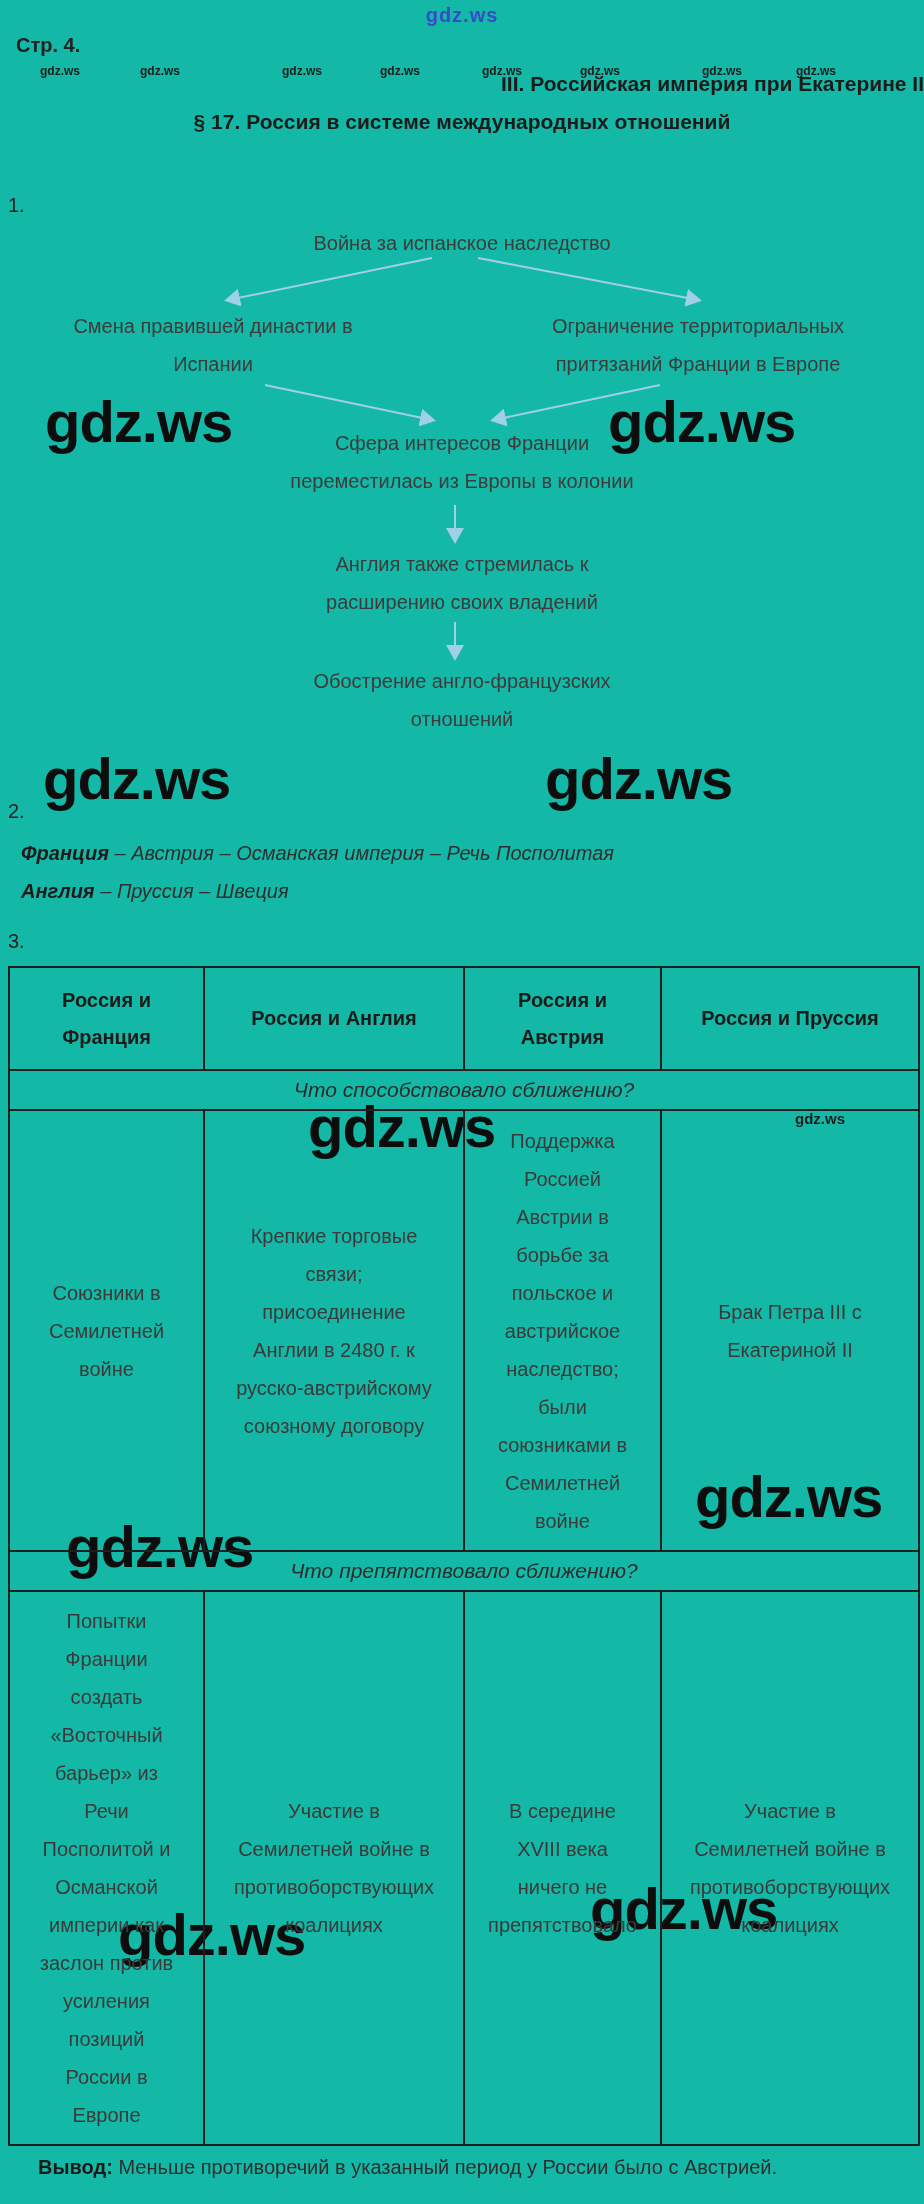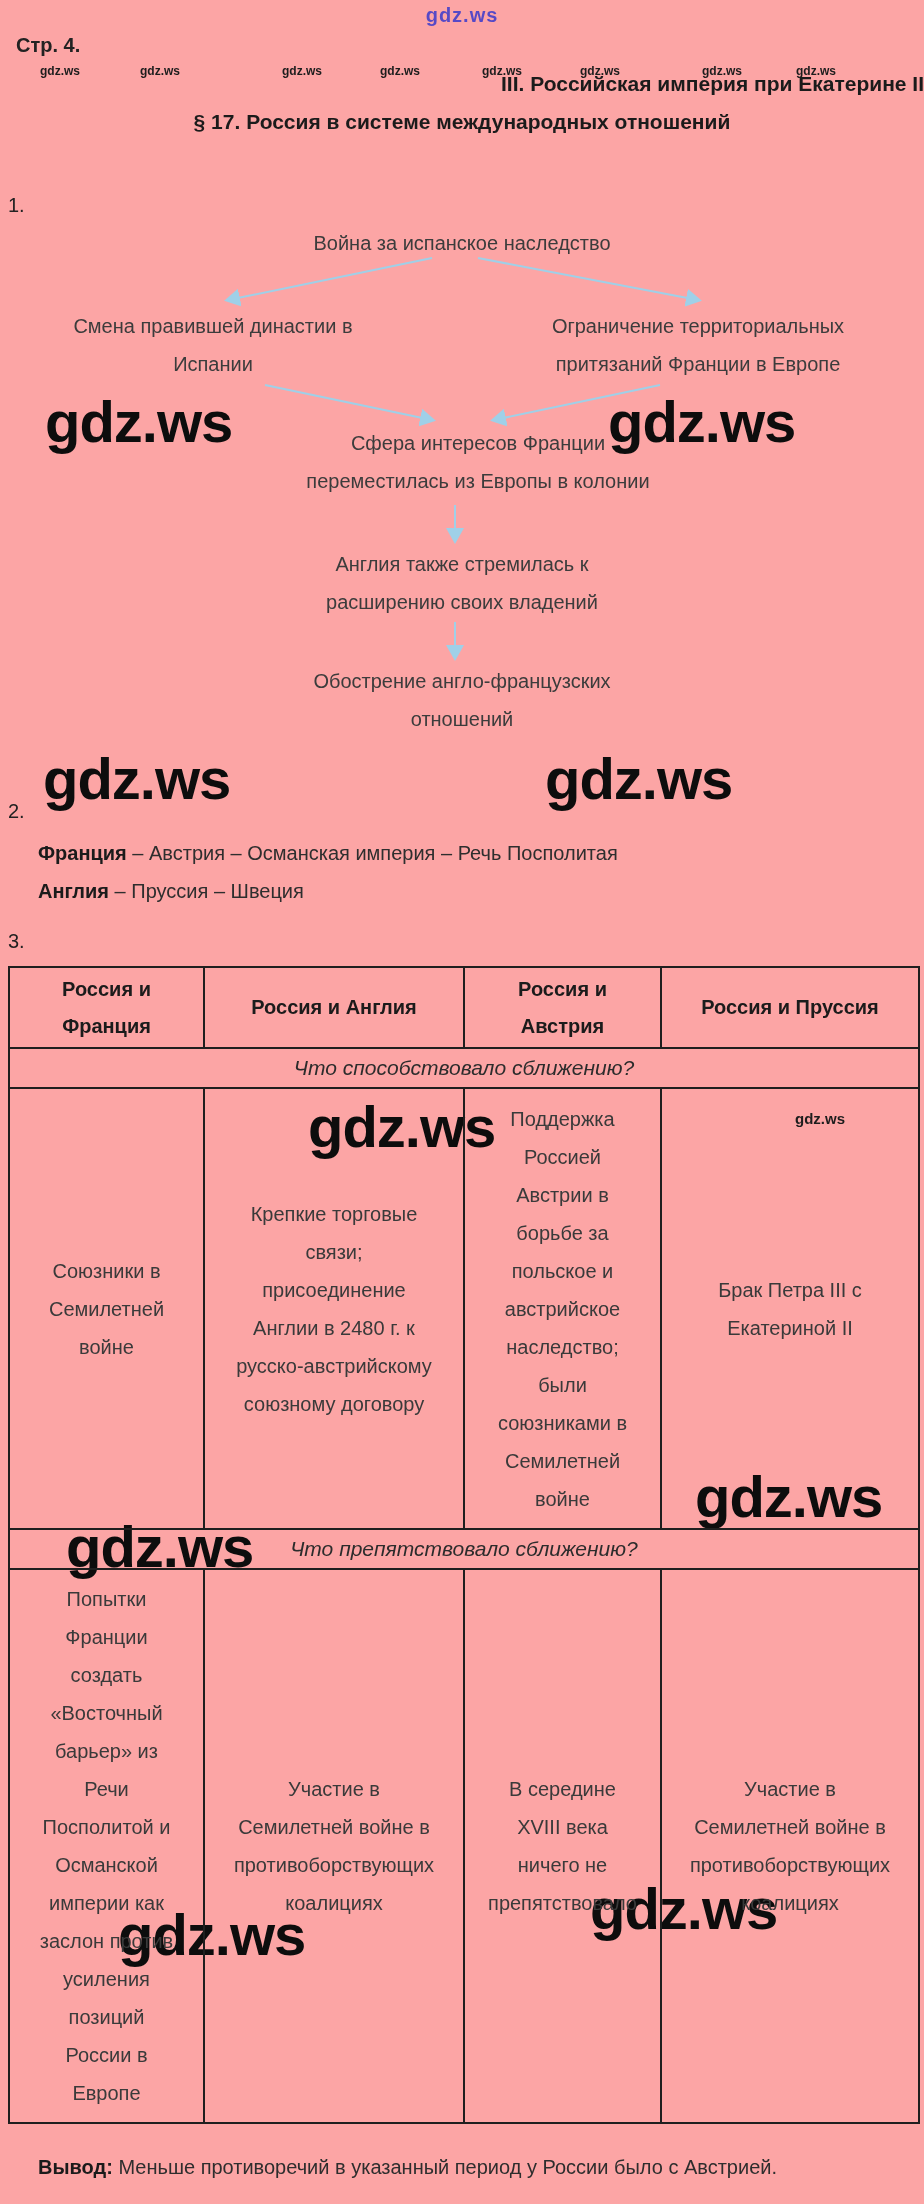--- a/index.html
+++ b/index.html
@@ -1,34 +1,34 @@
 <!DOCTYPE html>
 <html><head>
 <meta charset="utf-8">
 <style>
   html,body{margin:0;padding:0;background:#ffffff;}
   #page{
-    position:relative;width:924px;height:2204px;background:#fca5a5;
+    position:relative;width:924px;height:2204px;background:#14b8a6;
     font-family:"Liberation Sans","DejaVu Sans",sans-serif;color:#2e2e2e;overflow:hidden;
   }
   .abs{position:absolute;}
   
   .wm-top{top:4px;left:50%;transform:translateX(-50%);color:#3a3acc;font-weight:bold;font-size:20px;opacity:.85;letter-spacing:1px;}
   .wm-small{top:64px;font-size:12px;font-weight:600;color:#1d1d1d;}
   .wm-big{font-size:58px;font-weight:600;color:#0d0d0d;line-height:1;letter-spacing:-1px;white-space:nowrap;}
   .wm-table-small{font-size:15px;font-weight:bold;color:#1d1d1d;}
   
   .page-label{top:34px;left:16px;font-size:20px;font-weight:bold;color:#222;}
   .doc-title{top:72px;left:0;width:100%;text-align:right;font-size:21px;font-weight:bold;color:#1b1b1b;}
   .doc-subtitle{top:110px;left:0;width:100%;text-align:center;font-size:21px;font-weight:bold;color:#1b1b1b;}
   .sec-num{left:8px;font-size:20px;color:#222;}
   
   .flow-node{font-size:20px;color:#3c3c3c;line-height:38px;text-align:center;white-space:pre-line;}
   
-  .list-line{left:38px;font-size:20px;color:#2e2e2e;line-height:38px;}
+  .list-line{left:21px;font-size:20px;color:#2e2e2e;line-height:38px;font-style:italic;}
   .list-line b{color:#1b1b1b;}
   
   table.rel-table{position:absolute;left:8px;top:966px;width:910px;border-collapse:collapse;table-layout:fixed;}
   table.rel-table th, table.rel-table td{border:2px solid #1f1f1f;text-align:center;vertical-align:middle;}
   th.hdr{font-size:20px;font-weight:bold;color:#1b1b1b;line-height:37px;white-space:pre-line;padding:2px;}
   td.qrow{font-style:italic;font-size:21px;color:#2c2c2c;line-height:38px;padding:0;}
   td.cell{font-size:20px;color:#3a3a3a;line-height:38px;white-space:pre-line;padding:10px 16px;}
   
   .conclusion{left:38px;top:2156px;font-size:20px;color:#2e2e2e;}
   .conclusion b{color:#1b1b1b;}
@@ -71,21 +71,21 @@
       <path d="M455,505 L455,540" marker-end="url(#ah)"></path>
       <path d="M455,622 L455,657" marker-end="url(#ah)"></path>
     </g>
   </svg>
 
   <div class="abs flow-node" style="left:232px;top:224px;width:460px">Война за испанское наследство</div>
   <div class="abs flow-node" style="left:28px;top:307px;width:370px">Смена правившей династии в
 Испании</div>
   <div class="abs flow-node" style="left:508px;top:307px;width:380px">Ограничение территориальных
 притязаний Франции в Европе</div>
-  <div class="abs flow-node" style="left:246px;top:424px;width:464px">Сфера интересов Франции
+  <div class="abs flow-node" style="left:230px;top:424px;width:464px">Сфера интересов Франции
 переместилась из Европы в колонии</div>
   <div class="abs flow-node" style="left:230px;top:545px;width:464px">Англия также стремилась к
 расширению своих владений</div>
   <div class="abs flow-node" style="left:230px;top:662px;width:464px">Обострение англо-французских
 отношений</div>
 
   <div class="abs wm-big" style="left:45px;top:393px">gdz.ws</div>
   <div class="abs wm-big" style="left:608px;top:393px">gdz.ws</div>
   <div class="abs wm-big" style="left:43px;top:750px">gdz.ws</div>
   <div class="abs wm-big" style="left:545px;top:750px">gdz.ws</div>
@@ -107,21 +107,21 @@
   <div class="abs sec-num" style="top:930px">3.</div>
 
   <table class="rel-table">
     <colgroup>
       <col style="width:195px">
         <col style="width:260px">
         <col style="width:197px">
         <col style="width:258px">
     </colgroup>
     <tbody>
-      <tr style="height:81px">
+      <tr style="height:103px">
         <th class="hdr">Россия и
 Франция</th>
         <th class="hdr">Россия и Англия</th>
         <th class="hdr">Россия и
 Австрия</th>
         <th class="hdr">Россия и Пруссия</th>
       </tr>
       <tr style="height:38px">
         <td class="qrow" colspan="4">Что способствовало сближению?</td>
       </tr>

